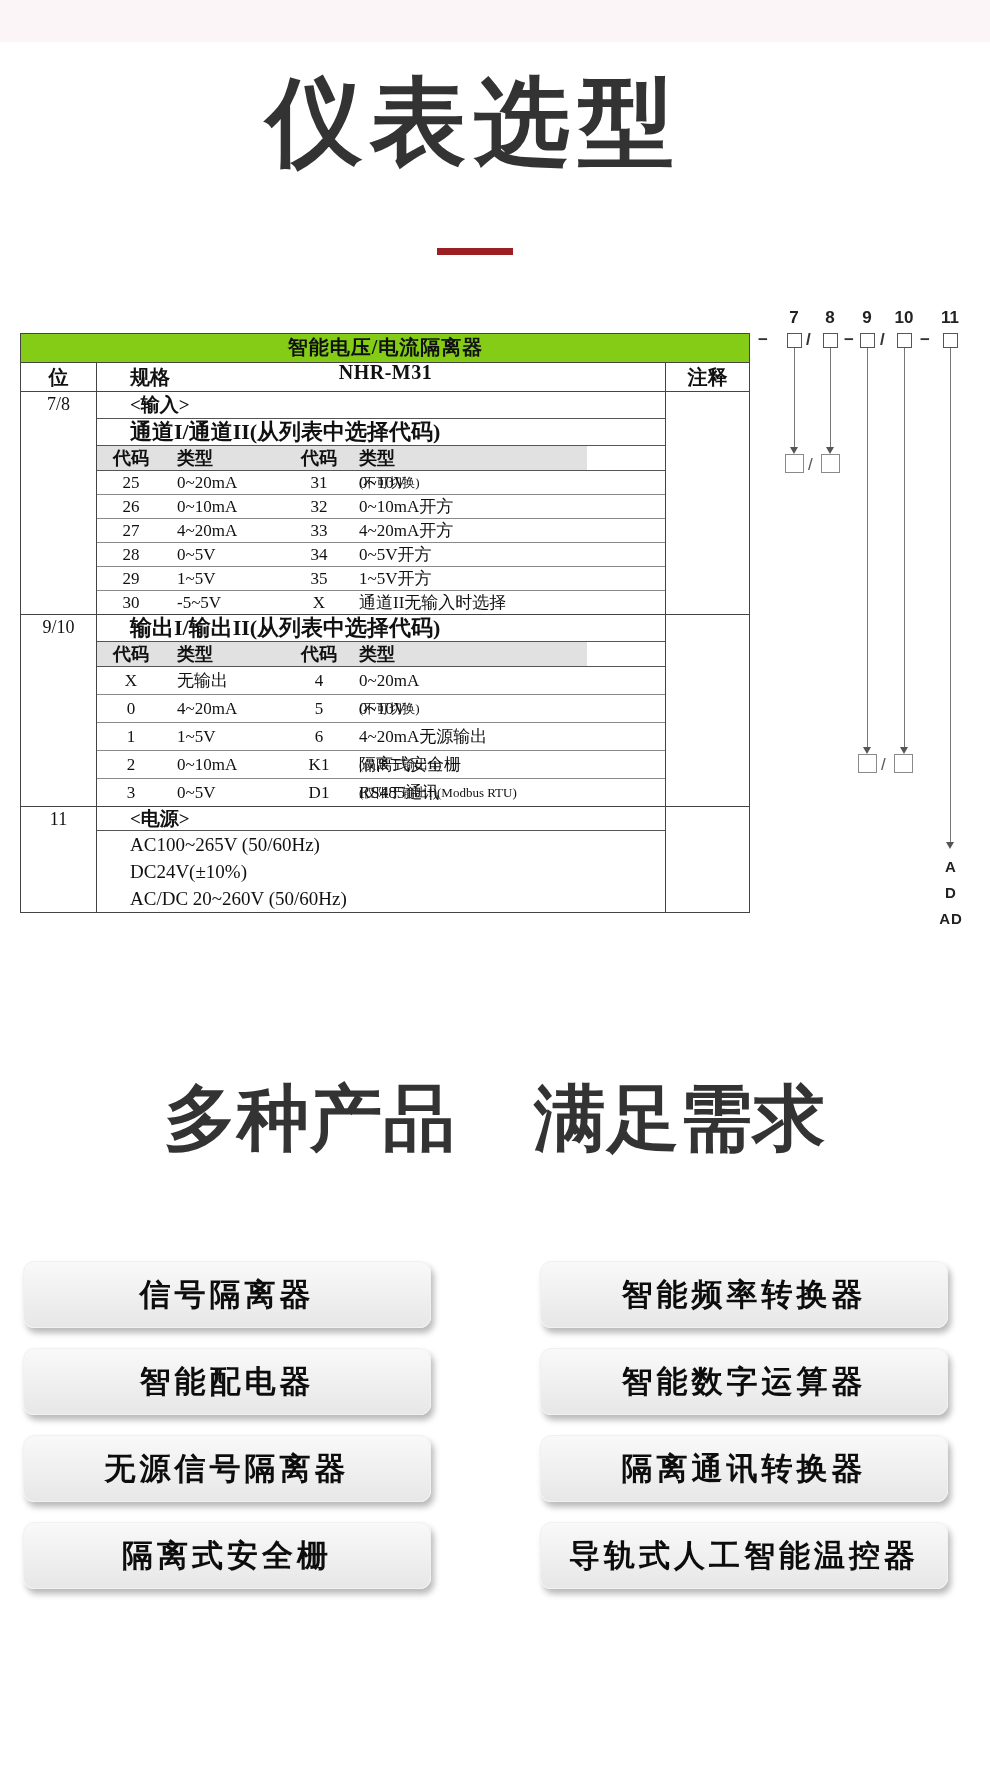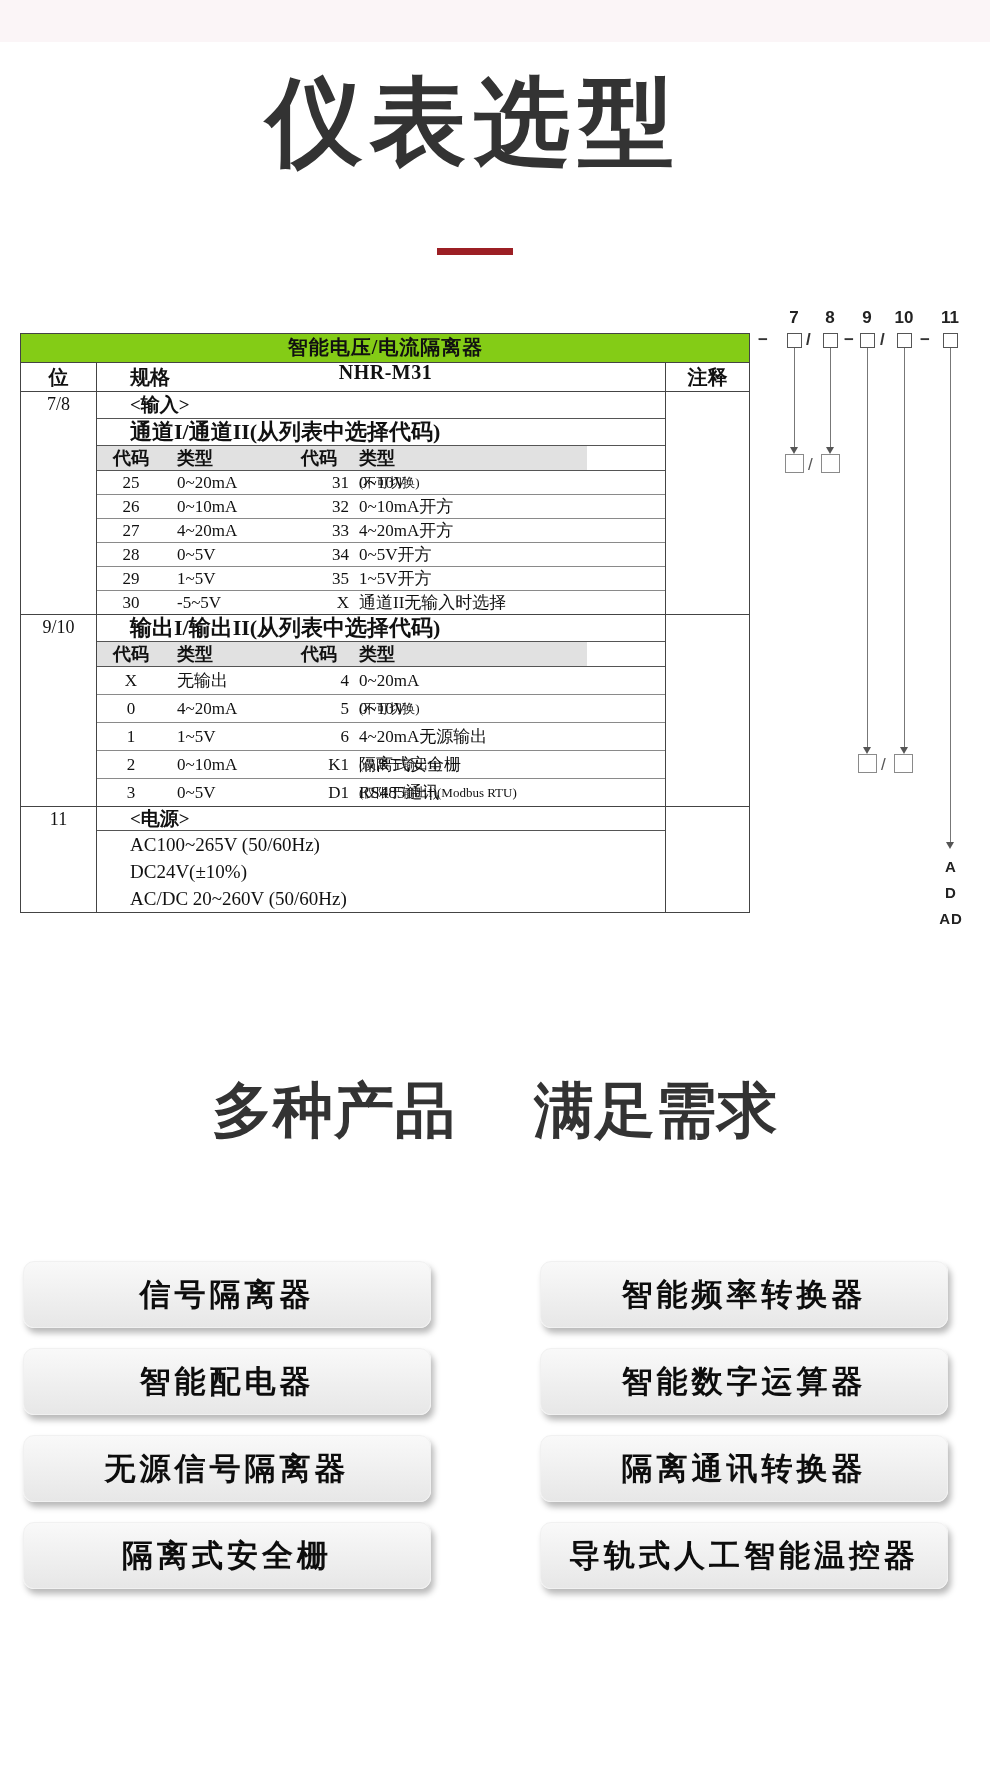--- a/index.html
+++ b/index.html
@@ -14,21 +14,21 @@
   .main-title{
     position:absolute;top:62px;left:0;width:948px;margin:0;
     text-align:center;font-size:96px;line-height:1.25;font-weight:bold;
     color:#333;letter-spacing:8px;
   }
   .title-dash{position:absolute;top:248px;left:437px;width:76px;height:7px;background:#9c1f24;}
 
   .section2-title{
     position:absolute;top:1075px;left:0;width:990px;margin:0;
     display:flex;justify-content:center;gap:78px;
-    font-size:60px;font-weight:bold;color:#333;letter-spacing:1px;line-height:1.2;
+    font-size:72px;font-weight:bold;color:#333;letter-spacing:1px;line-height:1.2;
   }
   .spec-table{
     position:absolute;left:20px;top:333px;width:730px;box-sizing:border-box;
     border:1px solid #444;font-family:"Liberation Serif","DejaVu Serif",serif;
   }
   .t-title{
     height:28px;background:#84cc16;border-bottom:1px solid #444;
     display:flex;justify-content:space-between;align-items:center;
     padding:0 6px 0 7px;font-weight:bold;flex-direction:column;
   }
@@ -55,21 +55,21 @@
   .ch3{left:192px;width:60px;text-align:center;}
   .ch4{left:262px;}
 
   .r-data{position:relative;border-bottom:1px solid #8a8a8a;font-size:17px;}
   .r-data:last-child{border-bottom:none;}
   .in .r-data{height:23px;line-height:23px;}
   .out .r-data{height:27px;line-height:27px;}
   .r-data span{position:absolute;top:0;white-space:nowrap;}
   .c1{left:6px;width:56px;text-align:center;}
   .t1{left:80px;}
-  .c2{left:192px;width:60px;text-align:right;}
+  .c2{left:192px;width:60px;text-align:center;}
   .t2{left:262px;}
   .small-note{font-size:13px;}
 
   .p-line{height:27px;line-height:27px;padding-left:33px;font-size:19px;white-space:nowrap;}
 
   
   .digit-label{position:absolute;width:30px;text-align:center;font-size:17px;font-weight:bold;color:#222;top:308px;}
   .code-box{position:absolute;top:333px;width:15px;height:15px;box-sizing:border-box;border:1.5px solid #555;background:#fff;}
   .sep{position:absolute;top:331px;height:18px;line-height:18px;font-size:17px;font-weight:bold;color:#333;}
   .vline{position:absolute;width:1px;background:#777;}

